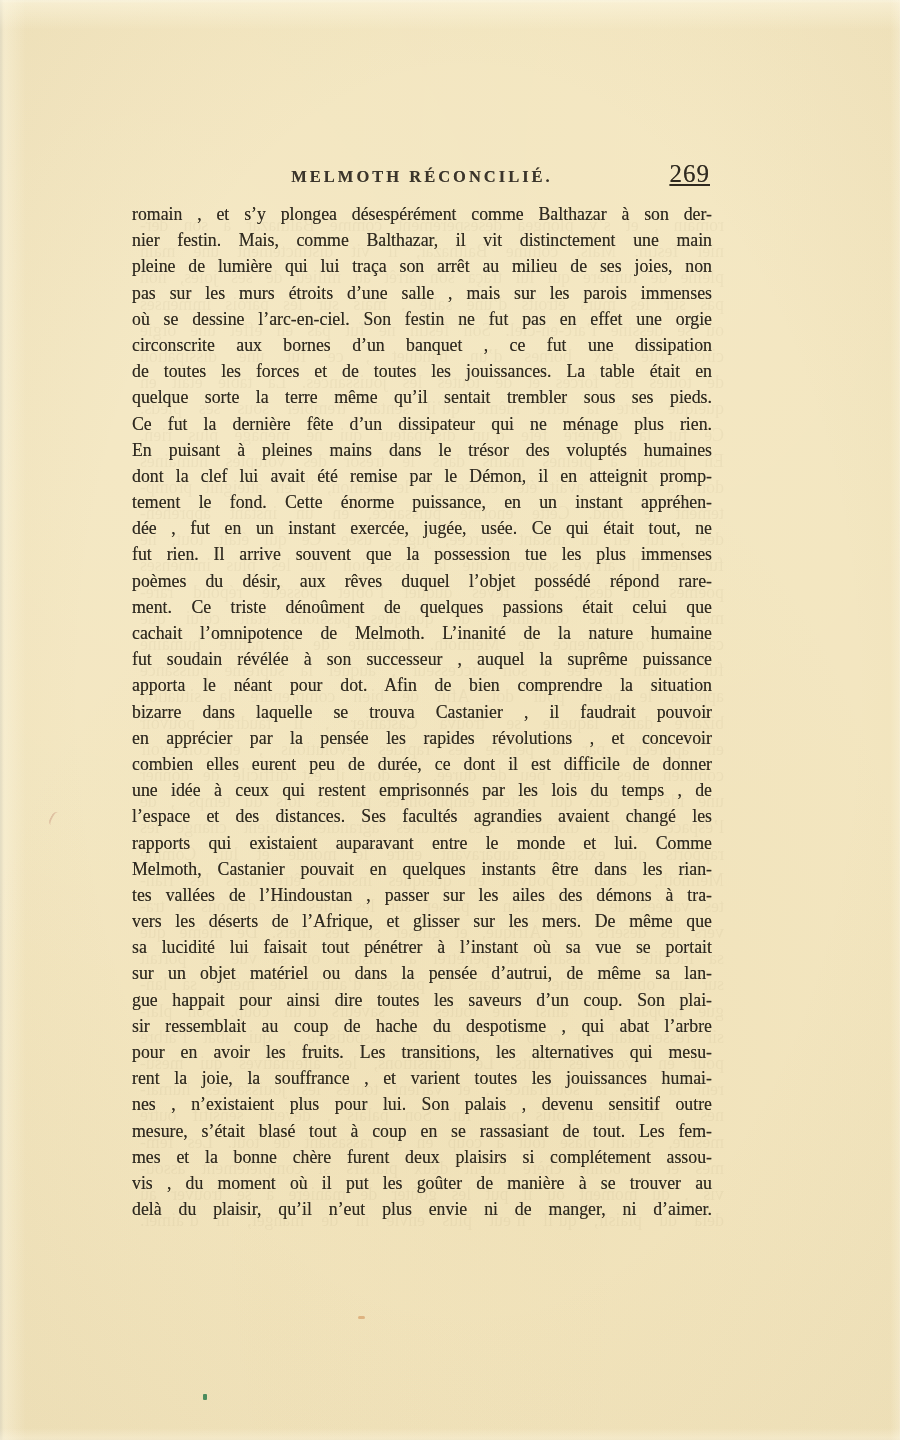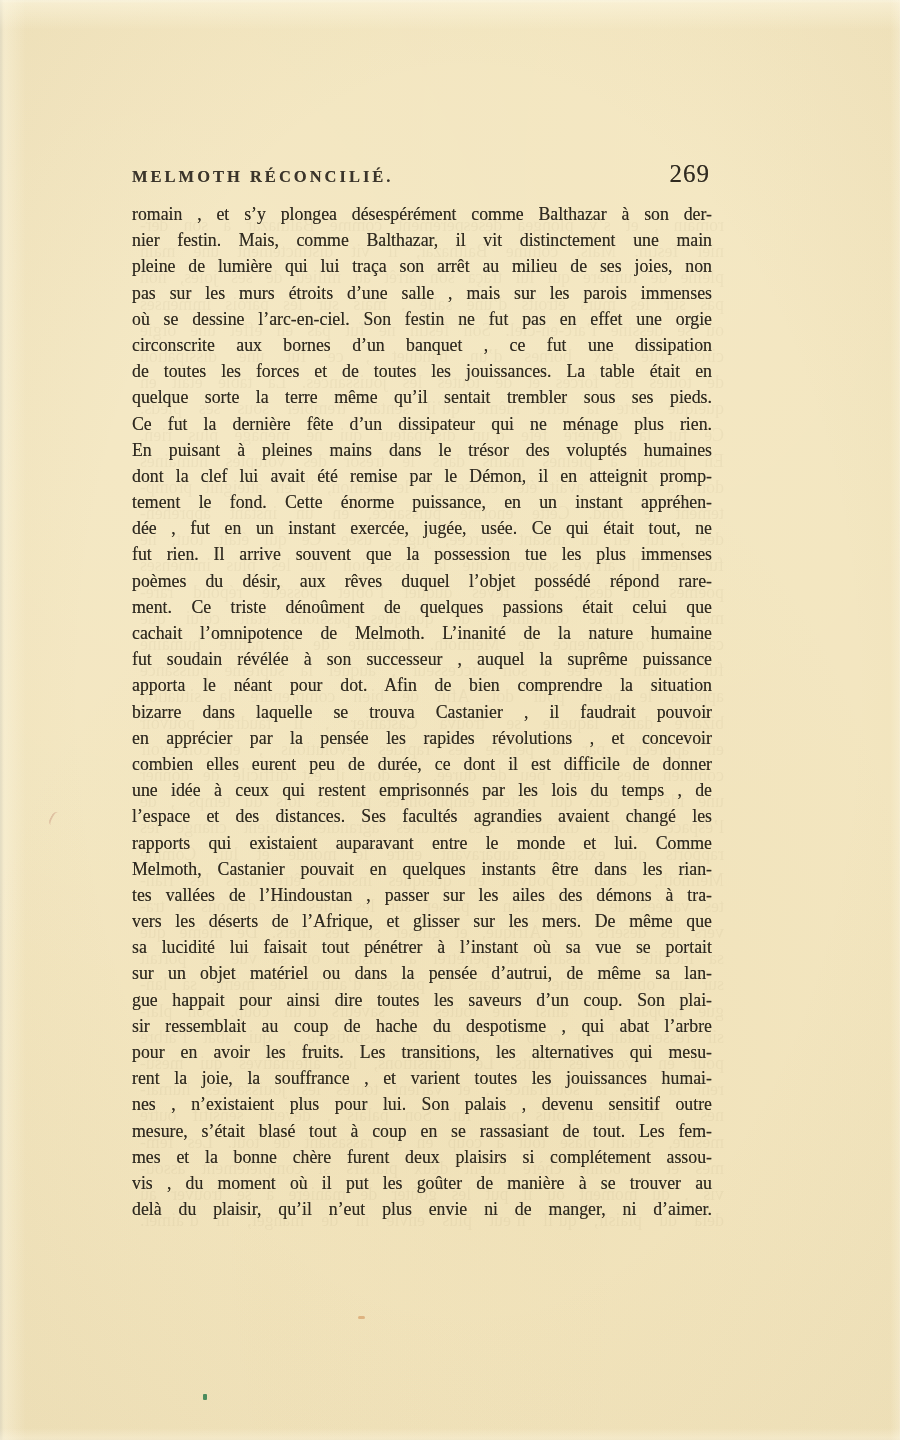--- a/index.html
+++ b/index.html
@@ -50,35 +50,37 @@
     left: 132px;
     top: 163px;
     width: 580px;
     height: 30px;
   }
   .header-title {
     position: absolute;
     left: 0;
     right: 0;
     top: 4px;
+    text-align: center;
     font-size: 16.5px;
     font-weight: 700;
     letter-spacing: 3px;
     color: var(--header-ink, #3b352b);
     text-shadow: 0 0 0.4px rgba(59, 53, 43, 0.55);
     white-space: nowrap;
   }
   .page-number {
     position: absolute;
     right: 2px;
     top: -3px;
     font-size: 25px;
     letter-spacing: 1px;
     color: var(--ink, #2f2a20);
     text-shadow: 0 0 0.4px rgba(47, 42, 32, 0.55);
+    text-decoration: underline;
   }
 
   .body-text {
     position: absolute;
     left: 132px;
     top: 201px;
     width: 580px;
     color: var(--ink, #2f2a20);
     font-size: 17.8px;
     line-height: 26.2px;

